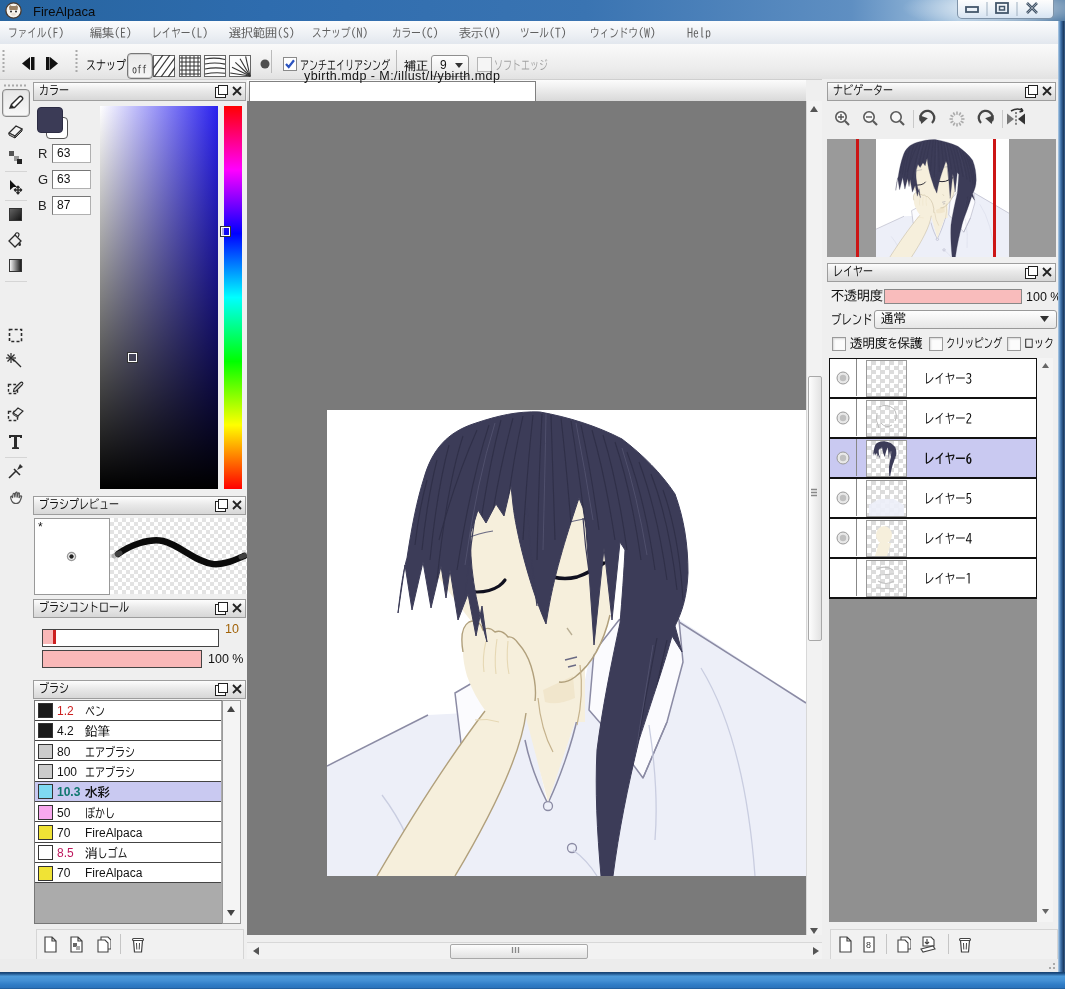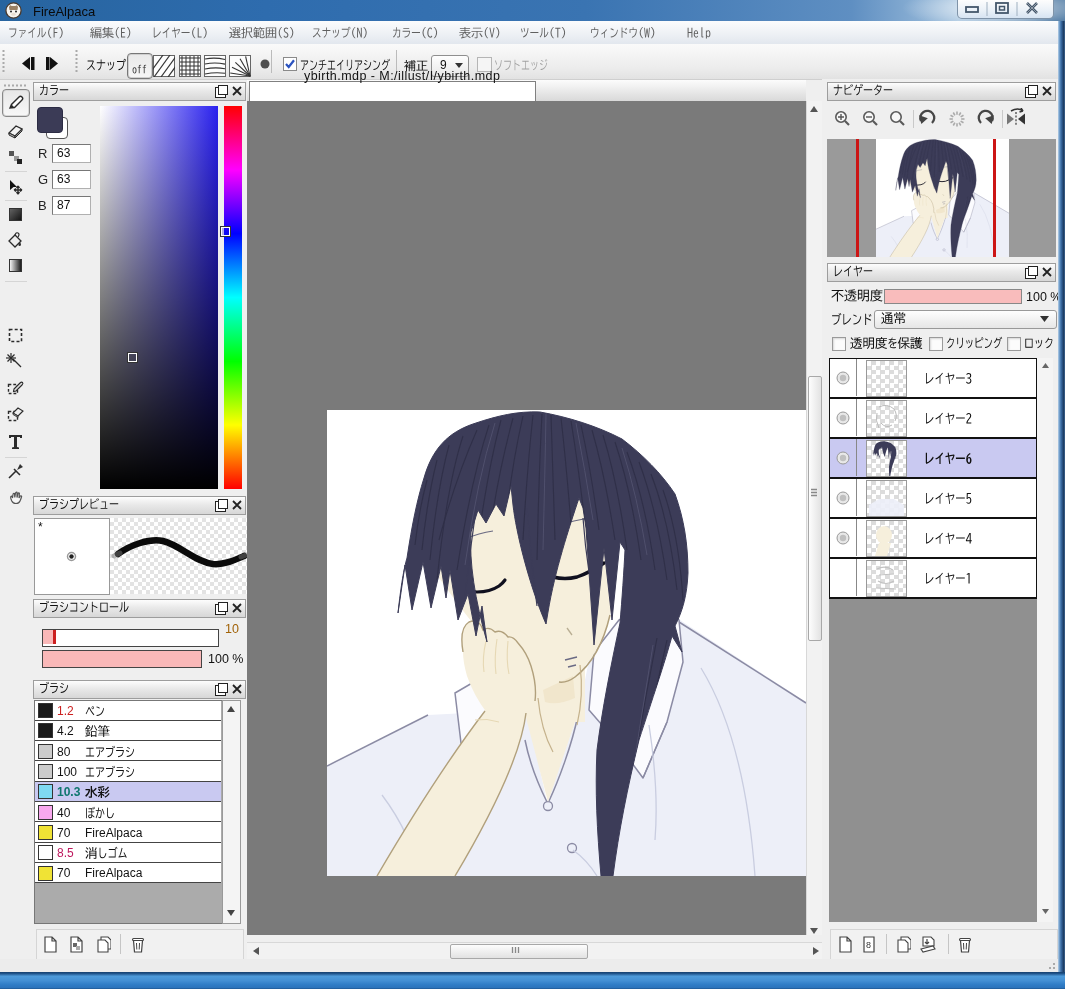--- a/index.html
+++ b/index.html
@@ -311,21 +311,21 @@
     <path d="M1.4 -8.9H8.6V-8.0H5.4V-1.2H9.1V-0.3H0.9V-1.2H4.6V-8.0H1.4Z M11.0 -9.2H18.6L19.2 -8.6Q18.7 -6.6 17.6 -5.4Q17.0 -4.8 16.1 -4.4L15.6 -5.1Q17.0 -5.7 17.7 -7.0Q18.1 -7.6 18.3 -8.3H11.0ZM14.3 -6.9H15.1V-5.9Q15.1 -3.5 14.7 -2.3Q14.2 -0.6 12.6 0.4L12.0 -0.4Q13.1 -1.0 13.6 -2.0Q14.0 -2.7 14.1 -3.4Q14.3 -4.4 14.3 -5.9Z M21.0 -8.7H27.5L28.3 -7.9Q28.2 -5.2 27.6 -3.6Q26.9 -1.8 25.6 -0.8Q24.5 -0.0 22.7 0.5L22.3 -0.4Q24.9 -1.0 26.1 -2.7Q27.4 -4.4 27.4 -7.8H21.0ZM28.1 -8.4Q27.8 -9.6 27.3 -10.4L27.9 -10.7Q28.4 -9.9 28.7 -8.7ZM29.4 -8.7Q29.0 -9.8 28.6 -10.7L29.2 -10.9Q29.6 -10.0 30.0 -9.0Z M31.8 -9.6H37.9V-8.7H31.8ZM31.1 -6.7H38.9Q38.7 -4.0 37.9 -2.5Q37.2 -1.2 36.0 -0.4Q34.9 0.2 33.3 0.5L32.9 -0.4Q35.3 -0.8 36.5 -2.0Q37.7 -3.3 37.9 -5.8H31.1Z M44.7 -7.7Q43.5 -8.4 42.0 -8.9L42.3 -9.8Q43.8 -9.4 44.9 -8.6ZM43.7 -4.6Q42.6 -5.2 41.0 -5.8L41.3 -6.8Q42.8 -6.2 44.0 -5.5ZM41.6 -0.8Q43.4 -0.9 44.5 -1.4Q46.4 -2.2 47.4 -4.3Q48.0 -5.8 48.4 -7.9L49.1 -7.3Q48.7 -4.8 47.8 -3.3Q46.9 -1.5 45.1 -0.6Q43.9 0.0 41.9 0.2Z" fill="#111"></path>
   </svg>
 <div class="abs" style="left:35px;top:781.7px;width:186px;height:19.3px;background:#c9c9f1;border-bottom:1px solid #444"></div>
 <div class="abs" style="left:38px;top:784.3px;width:13px;height:13px;background:#7fd9f2;border:1px solid #333"></div>
 <div class="abs" style="left:57px;top:784.7px;font:bold 12px 'Liberation Sans';color:#0f766e">10.3</div>
 <svg style="position:absolute;left:85px;top:783.2px" width="26" height="18" viewBox="0 -13.75 26 18">
     <path d="M7.0 -8.4Q7.3 -7.2 7.9 -6.1Q9.4 -7.4 10.7 -8.9L11.8 -8.0Q10.1 -6.1 8.5 -5.0Q8.5 -5.0 8.5 -4.9Q9.9 -2.9 12.4 -1.4L11.5 -0.2Q8.6 -1.9 7.0 -5.3V0.0Q7.0 0.6 6.7 0.9Q6.4 1.1 5.6 1.1Q4.7 1.1 3.9 1.0L3.7 -0.4Q4.7 -0.2 5.3 -0.2Q5.6 -0.2 5.6 -0.3Q5.7 -0.4 5.7 -0.6V-10.7H7.0ZM0.5 -7.7H4.6L5.2 -7.0Q4.9 -5.2 4.3 -3.9Q3.5 -2.0 1.9 -0.6Q1.6 -0.3 1.1 0.1L0.1 -1.0Q3.1 -3.1 3.7 -6.5H0.5Z M15.7 -2.3Q14.8 -0.6 13.6 0.5L12.8 -0.6Q14.4 -1.7 15.5 -3.7H12.9V-4.8H15.7V-5.7H17.0V-4.8H19.4V-3.7H17.0V-3.3Q18.5 -2.5 19.4 -1.6L18.7 -0.5Q17.7 -1.5 17.0 -2.1V1.2H15.7ZM12.9 -9.7Q16.3 -10.0 18.5 -10.7L19.4 -9.7Q16.4 -8.9 13.4 -8.6ZM14.1 -5.6Q13.8 -6.8 13.1 -7.8L14.3 -8.3Q14.9 -7.3 15.2 -6.0ZM19.5 -7.0Q21.8 -8.3 23.0 -10.3L24.0 -9.6Q22.6 -7.3 20.3 -6.0ZM16.0 -6.0Q15.6 -7.6 15.2 -8.4L16.4 -8.8Q16.9 -7.8 17.1 -6.4ZM17.2 -5.9Q17.9 -7.2 18.5 -8.9L19.6 -8.4Q19.0 -6.8 18.2 -5.5ZM19.4 -0.2Q20.8 -0.7 21.9 -1.6Q22.8 -2.4 23.7 -3.7L24.7 -2.9Q23.1 -0.4 20.3 1.0ZM19.5 -3.7Q21.8 -4.8 23.3 -7.0L24.3 -6.2Q22.7 -3.9 20.4 -2.7Z" fill="#111"></path>
   </svg>
 <div class="abs" style="left:35px;top:802.0px;width:186px;height:19.3px;background:#fff;border-bottom:1px solid #444"></div>
 <div class="abs" style="left:38px;top:804.6px;width:13px;height:13px;background:#f8a8ee;border:1px solid #333"></div>
-<div class="abs" style="left:57px;top:805.5px;font:12px 'Liberation Sans';color:#111">40</div>
+<div class="abs" style="left:57px;top:805.5px;font:12px 'Liberation Sans';color:#111">50</div>
 <svg style="position:absolute;left:85px;top:803.5px" width="31" height="18" viewBox="0 -13.75 31 18">
     <path d="M3.5 -9.4H7.4L7.7 -8.5H7.1L7.2 -6.3H9.2V-5.5H7.2L7.2 -2.8Q8.4 -2.1 9.5 -1.0L9.1 -0.2Q8.4 -0.9 7.2 -1.8Q7.2 -0.5 6.6 0.1Q6.1 0.5 5.3 0.5Q4.4 0.5 3.8 -0.1Q3.2 -0.6 3.2 -1.4Q3.2 -2.4 3.9 -2.9Q4.4 -3.3 5.3 -3.3Q5.8 -3.3 6.4 -3.1L6.4 -5.5H3.3V-6.3H6.4L6.4 -8.5H3.5ZM6.4 -2.3Q5.8 -2.5 5.3 -2.5Q4.7 -2.5 4.4 -2.3Q4.0 -2.0 4.0 -1.4Q4.0 -1.0 4.3 -0.7Q4.7 -0.4 5.3 -0.4Q6.4 -0.4 6.4 -1.7ZM1.2 0.5Q1.0 -1.5 1.0 -4.0Q1.0 -7.2 1.3 -10.0L2.1 -9.8Q1.8 -7.4 1.8 -4.2Q1.8 -1.7 2.0 0.4ZM8.2 -8.3Q8.0 -9.2 7.5 -10.3L8.1 -10.5Q8.6 -9.5 8.8 -8.5ZM9.4 -8.7Q9.1 -9.8 8.6 -10.7L9.2 -10.9Q9.6 -10.0 9.9 -8.9Z M10.8 -7.8H13.0Q13.2 -9.1 13.3 -10.3L14.1 -10.1Q14.0 -9.1 13.8 -7.8H14.6Q15.9 -7.8 16.3 -7.1Q16.7 -6.5 16.7 -5.3Q16.7 -3.5 16.3 -1.8Q16.1 -0.8 15.9 -0.3Q15.5 0.4 14.9 0.4Q14.2 0.4 13.3 -0.2L13.4 -1.2Q14.2 -0.6 14.8 -0.6Q15.1 -0.6 15.2 -1.0Q15.4 -1.3 15.5 -2.0Q15.9 -3.6 15.9 -5.4Q15.9 -6.4 15.5 -6.7Q15.2 -6.9 14.6 -6.9H13.6Q13.3 -5.3 13.1 -4.5Q12.4 -1.8 11.4 0.4L10.7 -0.1Q12.1 -3.0 12.8 -6.9H10.8ZM18.8 -3.2Q18.0 -6.3 16.8 -8.6L17.5 -9.1Q18.8 -6.5 19.5 -3.6Z M22.1 -9.9H22.9V-2.9Q22.9 -0.4 24.9 -0.4Q25.8 -0.4 26.6 -1.1Q27.5 -2.0 28.1 -4.8L28.9 -4.2Q28.3 -2.1 27.7 -1.0Q26.6 0.6 24.9 0.6Q23.2 0.6 22.5 -0.7Q22.1 -1.6 22.1 -2.9Z" fill="#111"></path>
   </svg>
 <div class="abs" style="left:35px;top:822.3px;width:186px;height:19.3px;background:#fff;border-bottom:1px solid #444"></div>
 <div class="abs" style="left:38px;top:824.9px;width:13px;height:13px;background:#f0e335;border:1px solid #333"></div>
 <div class="abs" style="left:57px;top:825.8px;font:12px 'Liberation Sans';color:#111">70</div>
 <div class="abs" style="left:85px;top:825.8px;font:12px 'Liberation Sans';color:#111">FireAlpaca</div>
 <div class="abs" style="left:35px;top:842.6px;width:186px;height:19.3px;background:#fff;border-bottom:1px solid #444"></div>
 <div class="abs" style="left:38px;top:845.2px;width:13px;height:13px;background:#ffffff;border:1px solid #333"></div>
 <div class="abs" style="left:57px;top:846.1px;font:12px 'Liberation Sans';color:#be185d">8.5</div>

